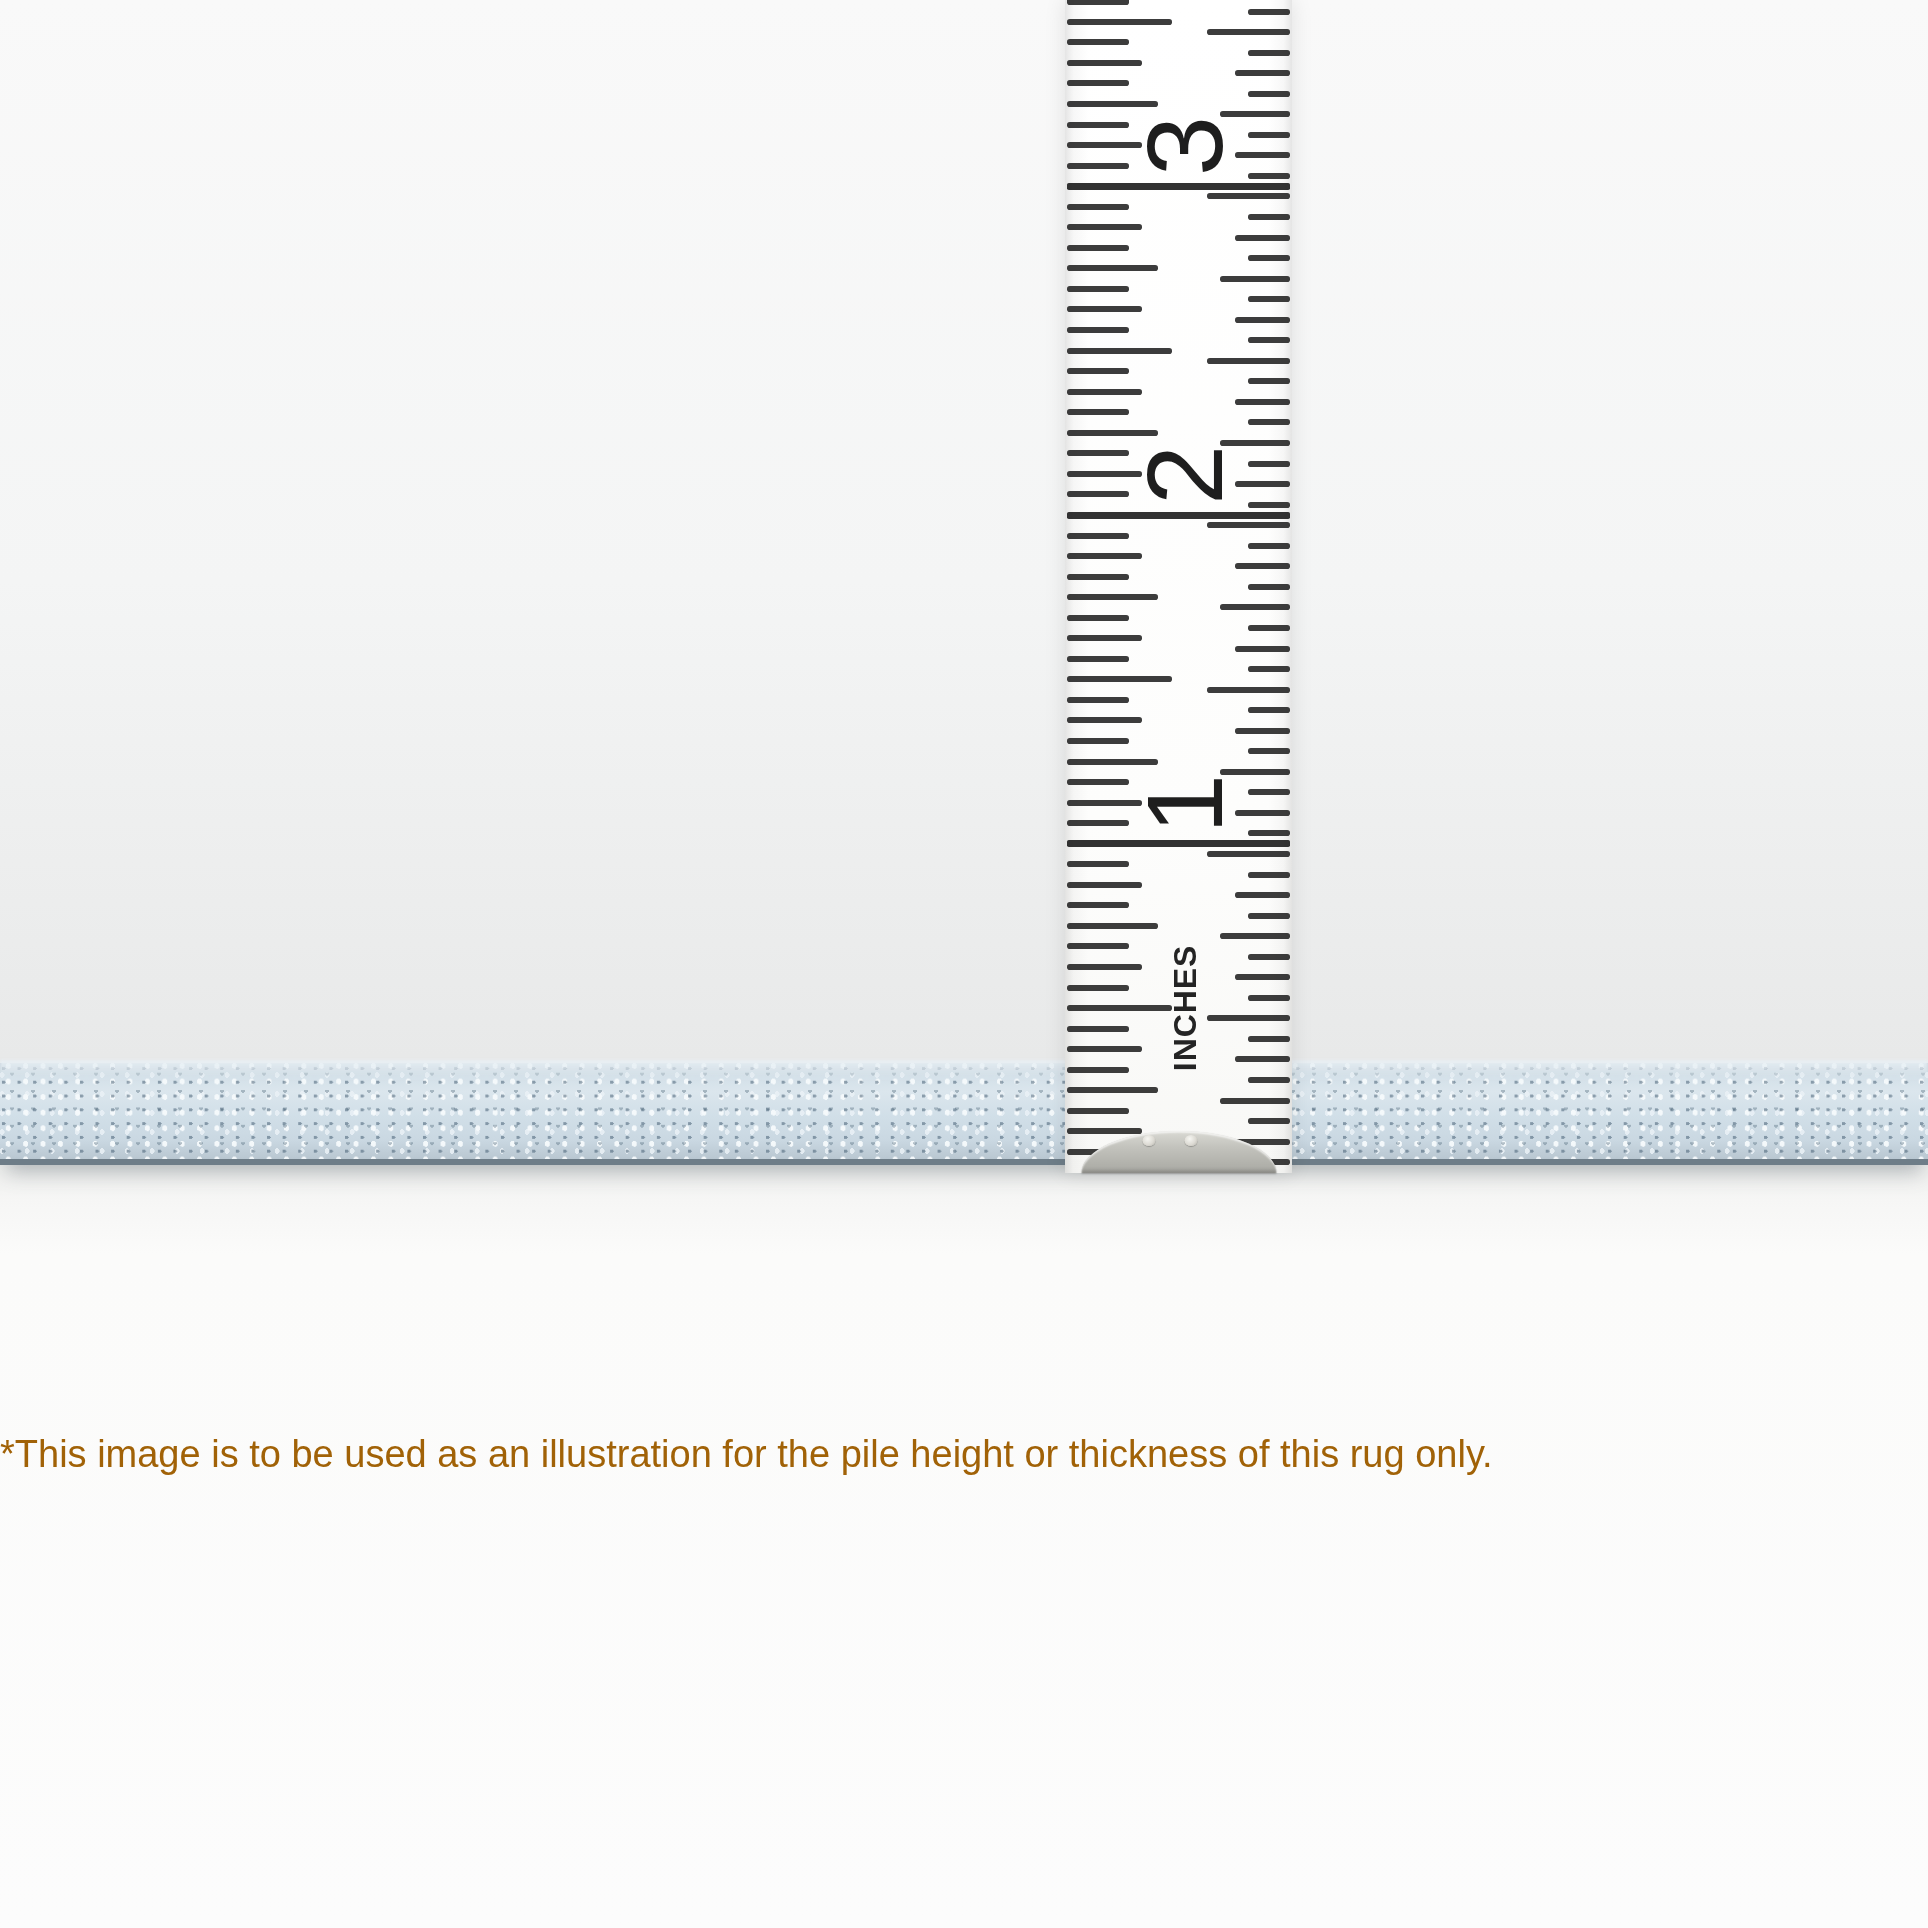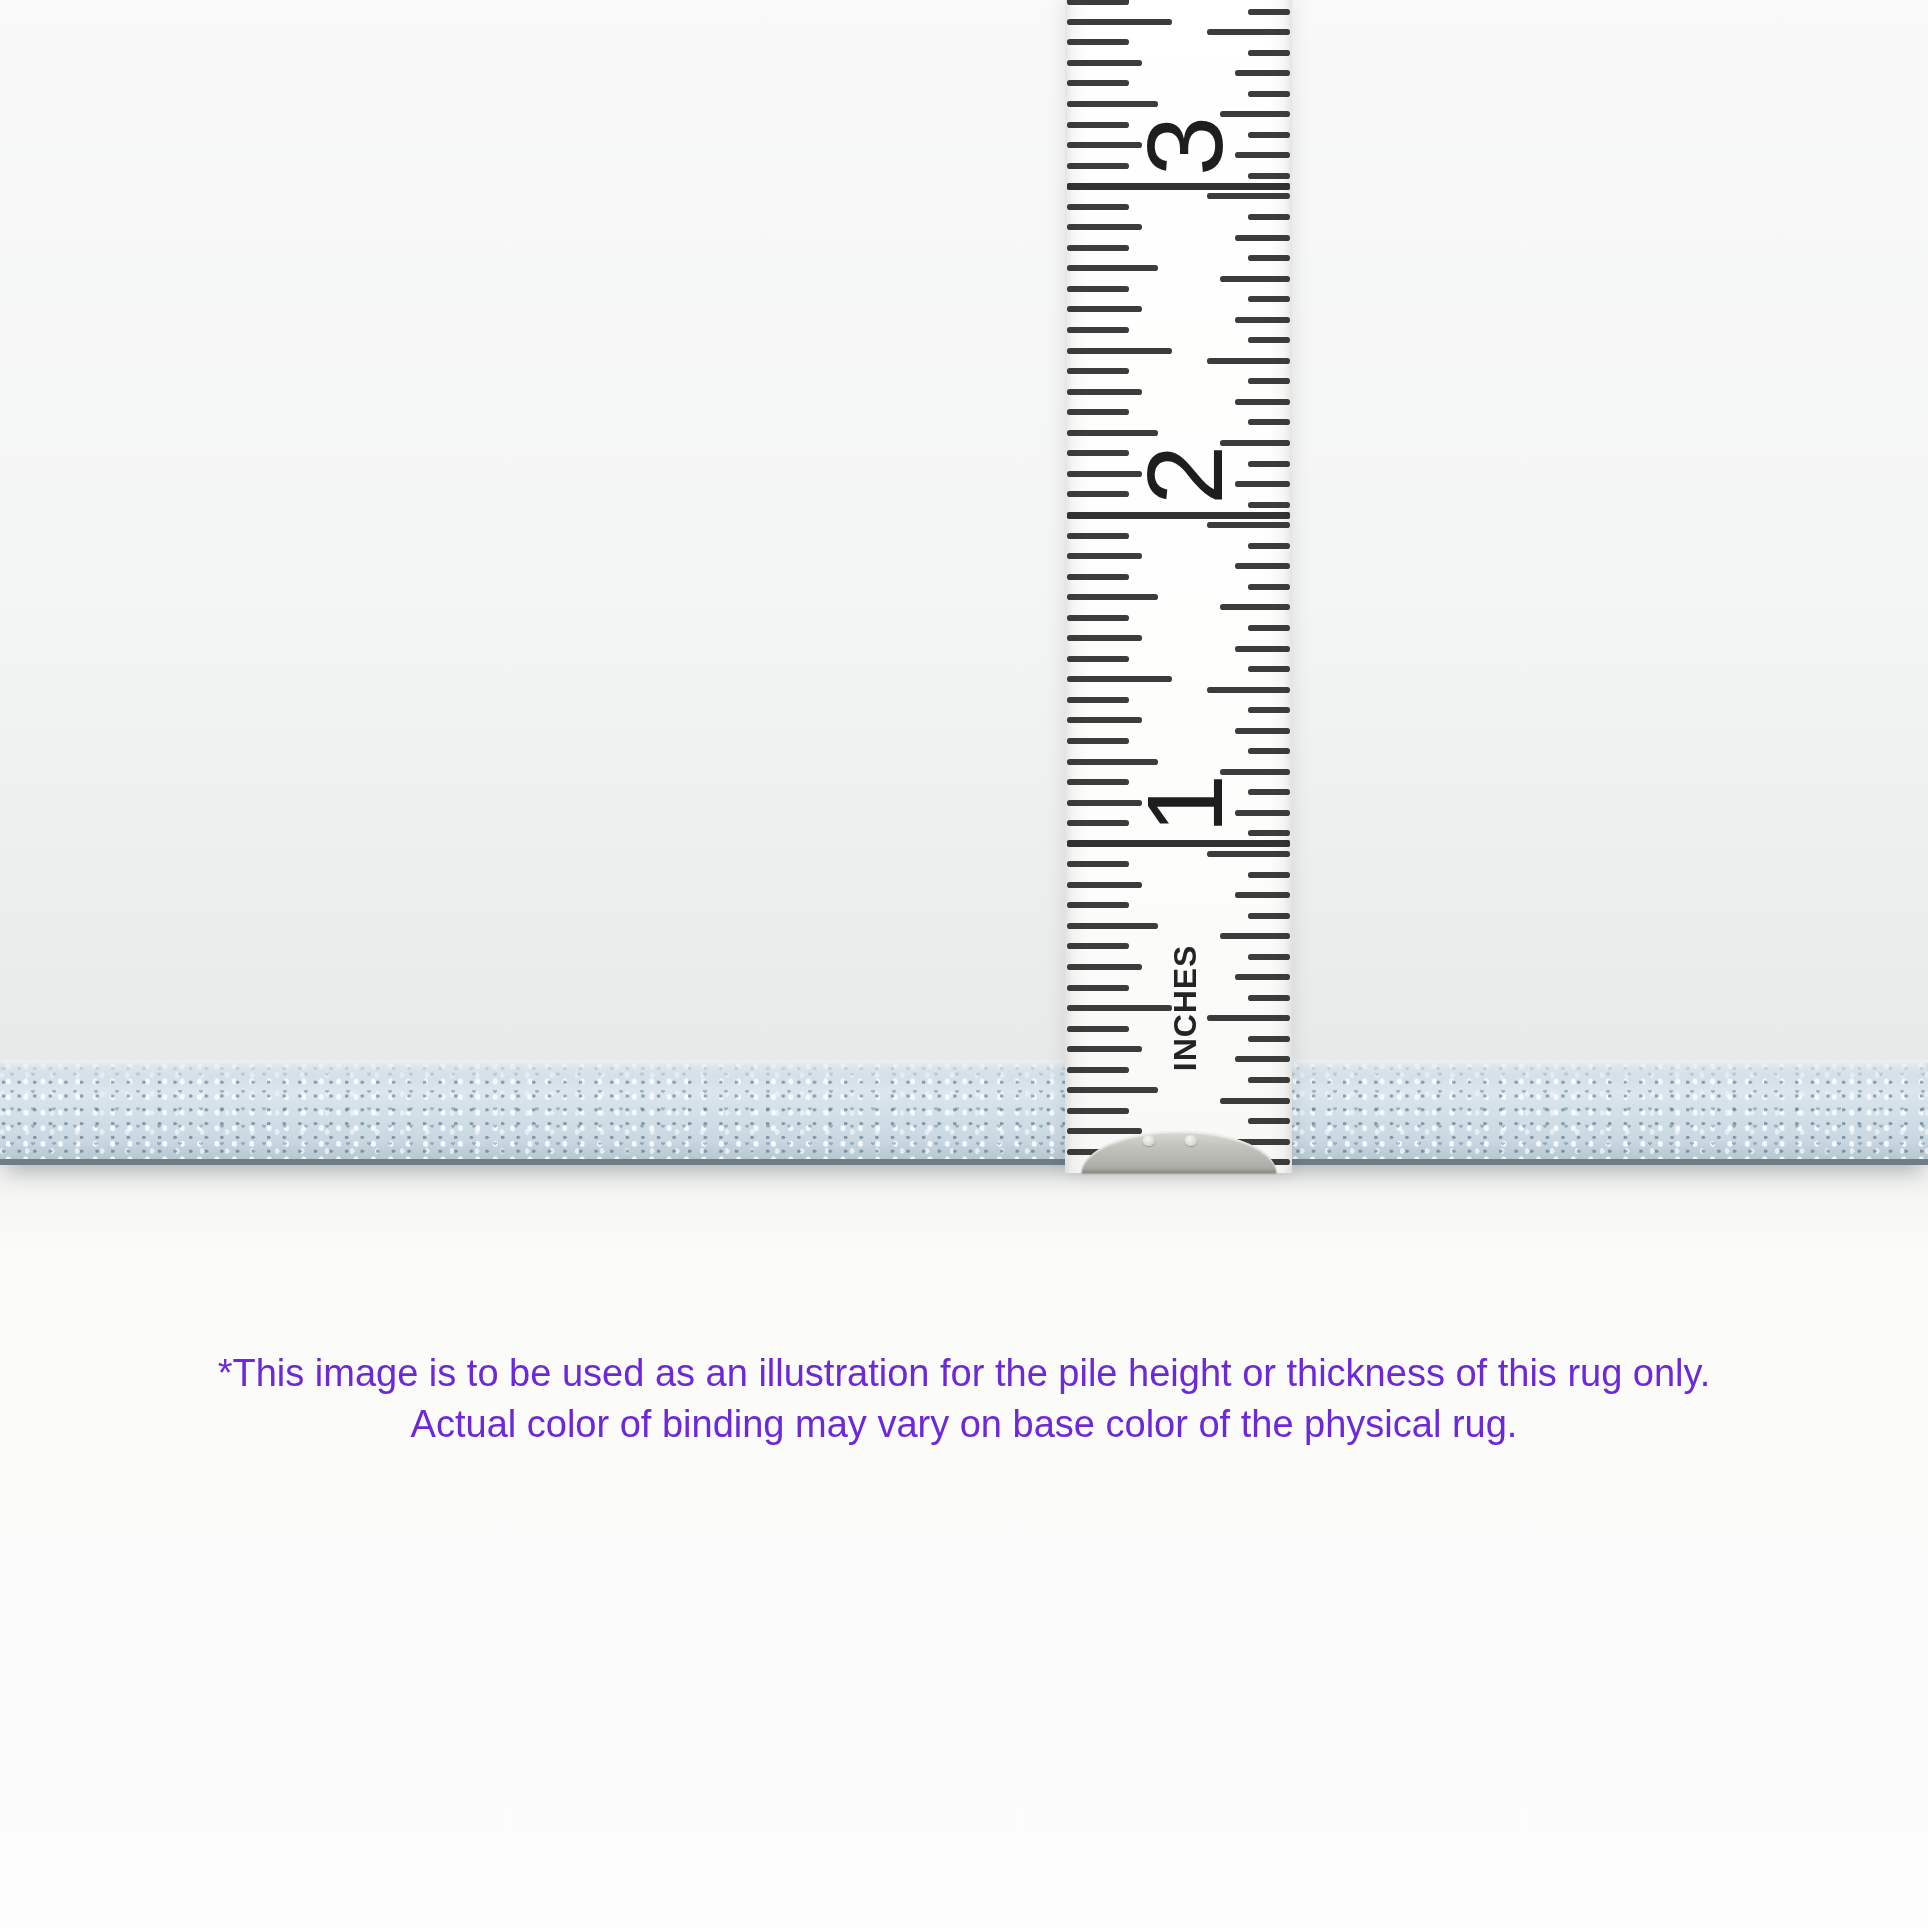--- a/index.html
+++ b/index.html
@@ -69,22 +69,22 @@
   }
   .rivet{
     position:absolute; top:3.7px; width:13px; height:11px; border-radius:50%;
     background:radial-gradient(circle at 40% 35%, #f6f6f2 0%, #dddbd4 55%, #b3b1aa 100%);
     box-shadow:0 0.9px 0.9px rgba(0,0,0,0.25);
   }
   .rivet.r1{left:61px;}
   .rivet.r2{left:103px;}
   
   .caption{
-    position:absolute; left:0; top:1348px; width:100%;
-    text-align:center; color:#6d28d9;
+    position:absolute; left:0; top:1429px; width:100%;
+    text-align:left; color:#a16207;
     font-size:38px; line-height:51px; font-weight:400;
   }
   .caption p{margin:0;}
 </style>
 </head>
 <body>
 
 <div class="scene">
   <div class="wall"></div>
   <div class="floor"></div>
@@ -213,16 +213,15 @@
       </div>
     <div class="unit-label">INCHES</div>
     <div class="end-tab">
       <span class="rivet r1"></span>
       <span class="rivet r2"></span>
     </div>
   </div>
 
   <div class="caption">
     <p>*This image is to be used as an illustration for the pile height or thickness of this rug only.</p>
-    <p>Actual color of binding may vary on base color of the physical rug.</p>
   </div>
 </div>
 
 
 </body></html>

